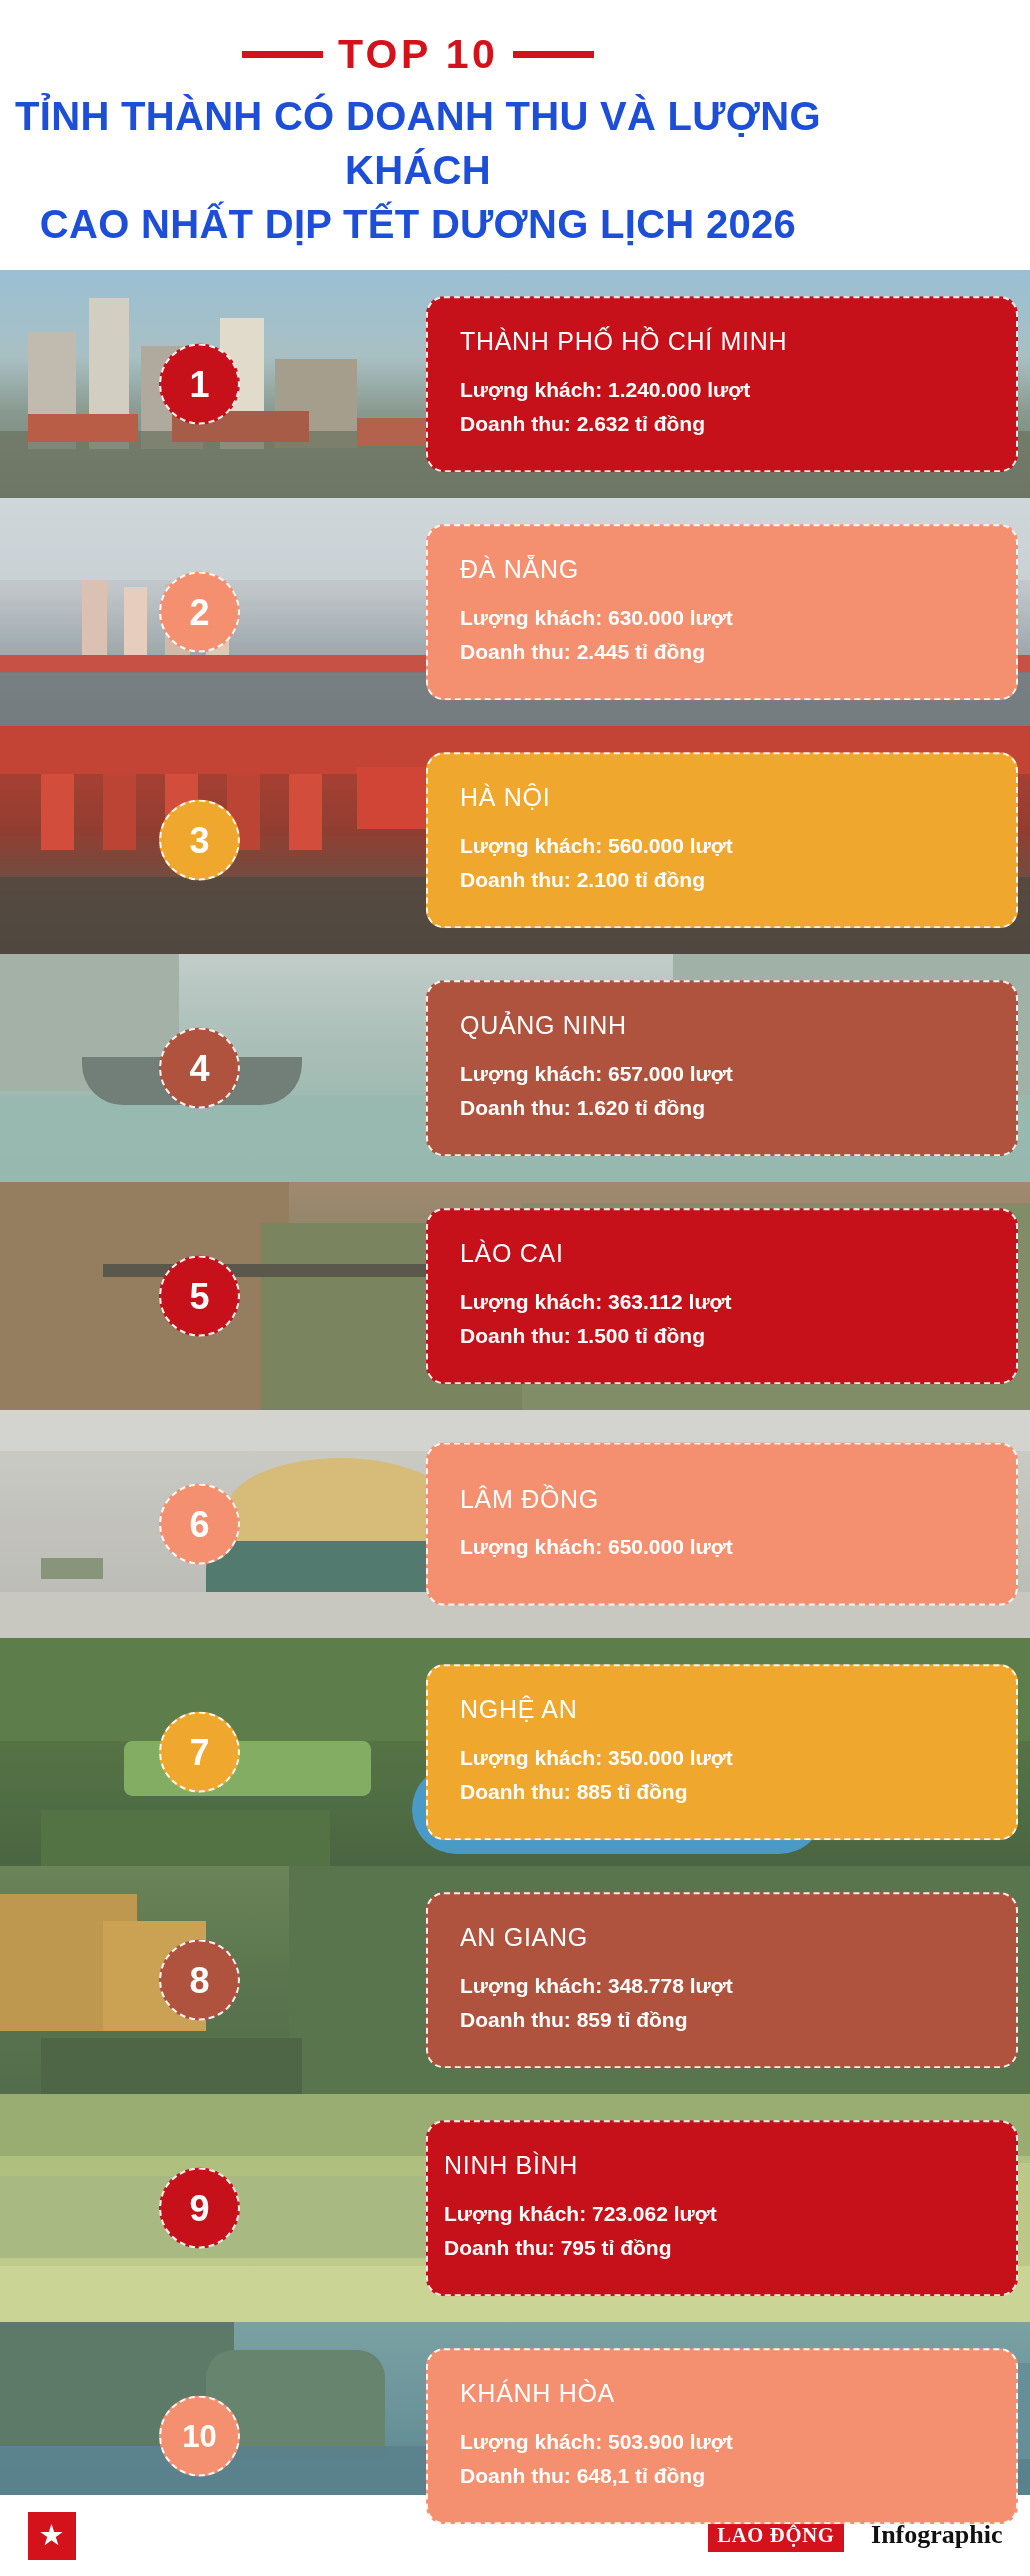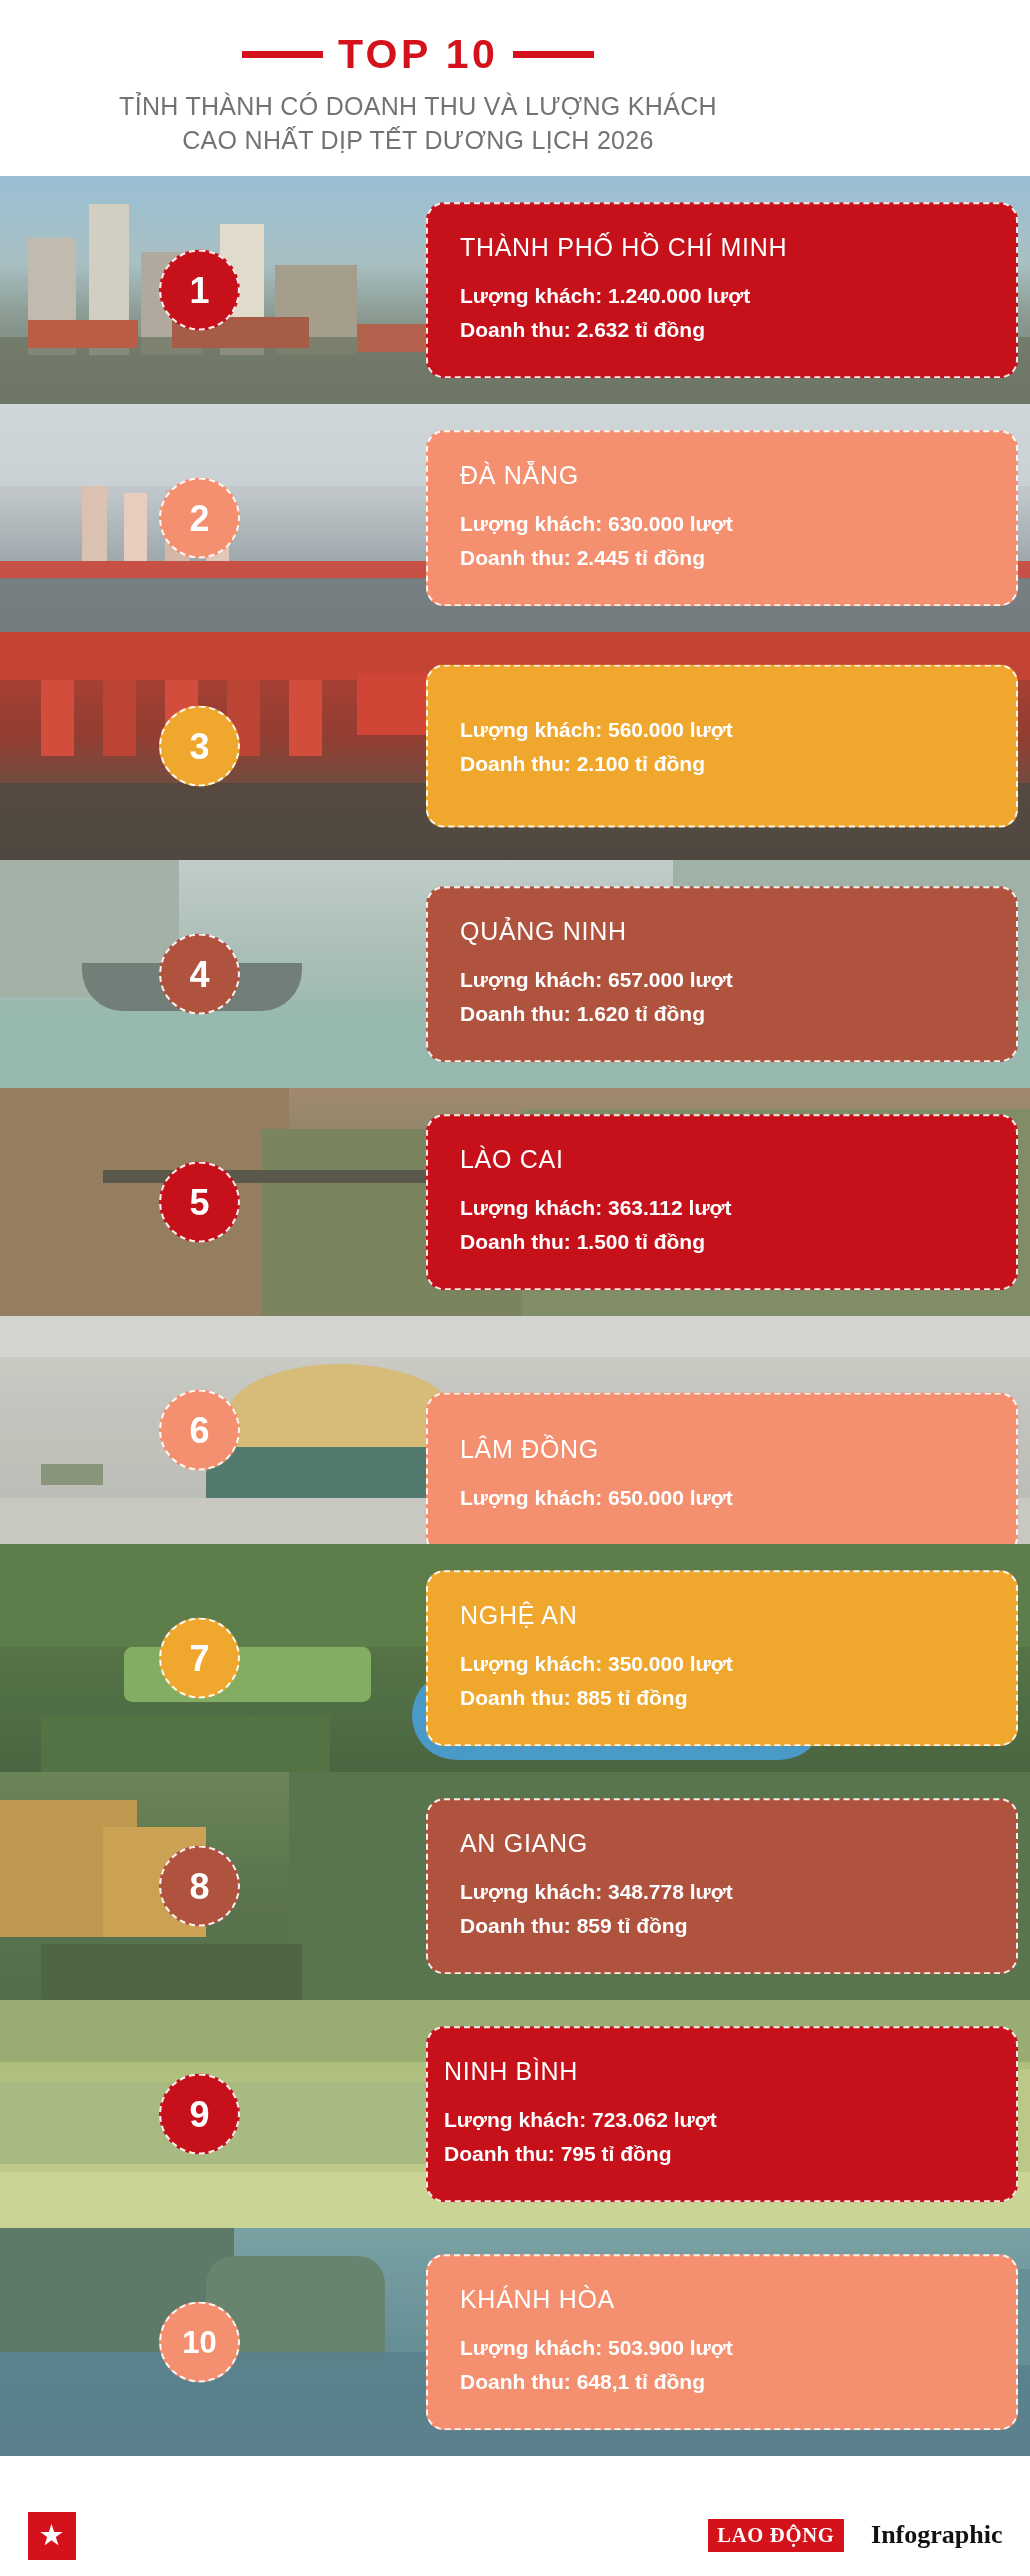--- a/index.html
+++ b/index.html
@@ -35,23 +35,23 @@
     height: 6.2px;
     background: #d4121c;
   }
   .top10 {
     font-size: 41px;
     font-weight: bold;
     color: #d4121c;
     letter-spacing: 3.4px;
   }
   .title-line {
-    font-size: 25px;
-    font-weight: normal;
-    color: #737373;
+    font-size: 40px;
+    font-weight: bold;
+    color: #1d4ed8;
     letter-spacing: 0.3px;
     line-height: 1.34;
     text-transform: uppercase;
   }
 
   
   .rows { position: relative; width: 1030px; }
   .row {
     position: relative;
     width: 1030px;
@@ -241,20 +241,21 @@
           <i style="left:289px;top:48px;width:33px;height:76px;background:#d14433;"></i>
           <i style="left:357px;top:41px;width:82px;height:62px;background:#cf3b2c;"></i>
           <i style="left:0px;top:151px;width:1030px;height:77px;background:rgba(70,62,54,0.8);"></i>
         </div>
       </div>
       <div class="bg-overlay" style="background:rgba(255,255,255,0.05);"></div>
       <div class="badge" style="background:#efa72e;">
         <span>3</span>
       </div>
       <div class="card" style="background:#efa72e;">
+        <div class="name">HÀ NỘI</div>
         <div class="stat">Lượng khách: 560.000 lượt</div>
         <div class="stat">Doanh thu: 2.100 tỉ đồng</div>
       </div>
     </div>
 
     <div class="row">
       <div class="bg" style="background:linear-gradient(180deg,#b9c6c2 0%,#9fb6ae 40%,#8fb0a6 70%,#7ea89c 100%);">
         <div class="art">
           <i style="left:0px;top:0px;width:179px;height:137px;background:#98a79b;"></i>
           <i style="left:673px;top:0px;width:357px;height:165px;background:#93a79d;"></i>
@@ -301,21 +302,21 @@
           <i style="left:206px;top:131px;width:275px;height:55px;background:#3f6b5f;border-radius:27.5px 27.5px 0 0;"></i>
           <i style="left:41px;top:148px;width:62px;height:20.6px;background:#7c8a6c;"></i>
           <i style="left:563px;top:148px;width:62px;height:20.6px;background:#7c8a6c;"></i>
           <i style="left:0px;top:182px;width:1030px;height:46px;background:#c2c2ba;"></i>
         </div>
       </div>
       <div class="bg-overlay" style="background:rgba(255,255,255,0.10);"></div>
       <div class="badge" style="background:#f4906f;">
         <span>6</span>
       </div>
-      <div class="card" style="background:#f4906f;margin-top:44px;">
+      <div class="card" style="background:#f4906f;">
         <div class="name">LÂM ĐỒNG</div>
         <div class="stat">Lượng khách: 650.000 lượt</div>
       </div>
     </div>
 
     <div class="row">
       <div class="bg" style="background:linear-gradient(180deg,#5f7a45 0%,#4e6d3b 40%,#46653a 70%,#3f5c36 100%);">
         <div class="art">
           <i style="left:0px;top:0px;width:1030px;height:103px;background:#53753f;"></i>
           <i style="left:124px;top:103px;width:247px;height:55px;background:#7ba85a;border-radius:8.2px;"></i>

